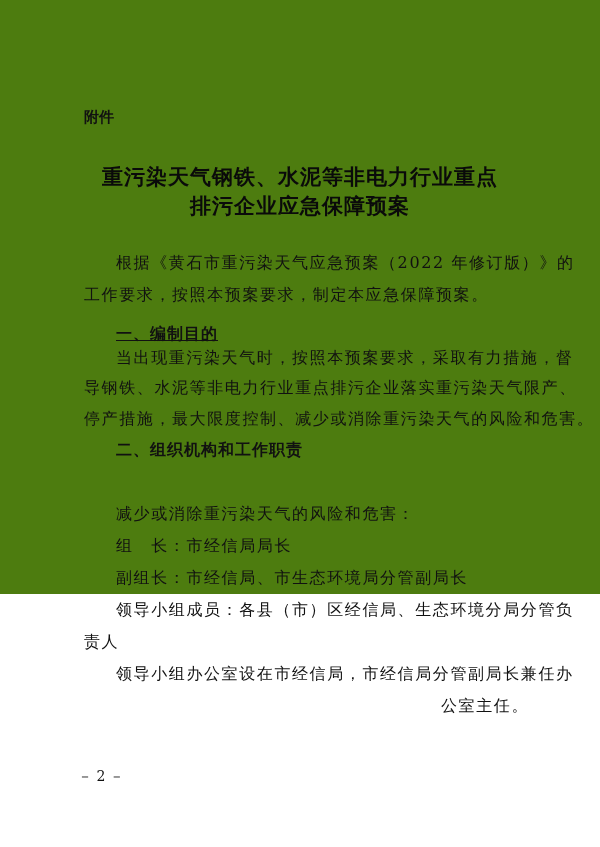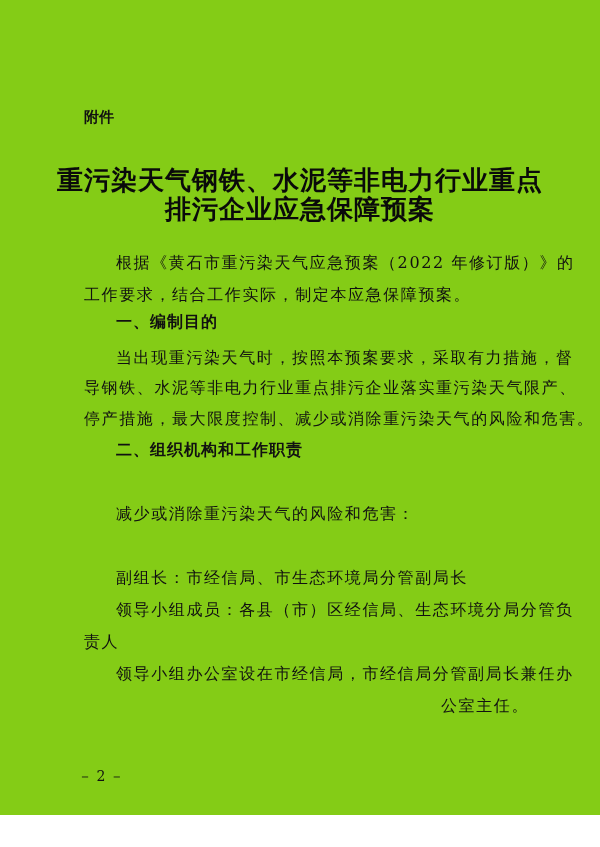--- a/index.html
+++ b/index.html
@@ -1,47 +1,48 @@
 <!DOCTYPE html>
 <html><head>
 <meta charset="utf-8">
 <style>
   html, body { margin: 0; padding: 0; background: #ffffff; }
   body { width: 600px; height: 847px; position: relative; overflow: hidden; color: #111; }
-  .page { position: absolute; left: 0; top: 0; width: 600px; height: 815px; background: #84cc16; }
+  .page { position: absolute; left: 0; top: 0; width: 600px; height: 594px; background: #4d7c0f; }
   .attach { position: absolute; left: 84px; top: 108px; font-family: "DejaVu Sans", sans-serif; font-weight: bold; font-size: 15px; letter-spacing: 0; }
-  .title { position: absolute; left: 0; width: 600px; text-align: center; font-family: "DejaVu Serif", serif; font-weight: bold; font-size: 26px; letter-spacing: 1px; color: #0a0a0a; }
+  .title { position: absolute; left: 0; width: 600px; text-align: center; font-family: "DejaVu Serif", serif; font-weight: bold; font-size: 21px; letter-spacing: 1px; color: #0a0a0a; }
   .t1 { top: 163px; }
   .t2 { top: 192px; }
   .line { position: absolute; left: 84px; width: 445px; font-family: "DejaVu Serif", serif; font-size: 16px; white-space: nowrap; letter-spacing: 1.6px; color: #111; }
   .ind { left: 116px; width: 413px; }
   .h { font-family: "DejaVu Sans", sans-serif; font-weight: bold; letter-spacing: 1px; }
   .pageno { position: absolute; left: 78px; top: 768px; font-family: "DejaVu Serif", serif; font-size: 14px; }
 </style>
 </head>
 <body>
 
 <div class="page">
   <div class="attach">附件</div>
 
   <div class="title t1">重污染天气钢铁、水泥等非电力行业重点</div>
   <div class="title t2">排污企业应急保障预案</div>
 
   <div class="line ind" style="top:253px;">根据《黄石市重污染天气应急预案（2022 年修订版）》的</div>
-  <div class="line" style="top:285px;">工作要求，结合工作实际，制定本应急保障预案。</div>
+  <div class="line" style="top:285px;">工作要求，按照本预案要求，制定本应急保障预案。</div>
 
-  <div class="line ind h" style="top:312px;">一、编制目的</div>
+  <div class="line ind h" style="top:324px;text-decoration:underline;">一、编制目的</div>
 
   <div class="line ind" style="top:348px;">当出现重污染天气时，按照本预案要求，采取有力措施，督</div>
   <div class="line" style="top:378px;">导钢铁、水泥等非电力行业重点排污企业落实重污染天气限产、</div>
   <div class="line" style="top:409px;">停产措施，最大限度控制、减少或消除重污染天气的风险和危害。</div>
 
   <div class="line ind h" style="top:440px;">二、组织机构和工作职责</div>
 
   <div class="line ind" style="top:504px;">减少或消除重污染天气的风险和危害：</div>
+  <div class="line ind" style="top:536px;">组　长：市经信局局长</div>
   <div class="line ind" style="top:568px;">副组长：市经信局、市生态环境局分管副局长</div>
   <div class="line ind" style="top:600px;">领导小组成员：各县（市）区经信局、生态环境分局分管负</div>
   <div class="line" style="top:632px;">责人</div>
   <div class="line ind" style="top:664px;">领导小组办公室设在市经信局，市经信局分管副局长兼任办</div>
   <div class="line" style="top:696px;text-align:right;">公室主任。</div>
 
 
   <div class="pageno">－ 2 －</div>
 </div>
 

